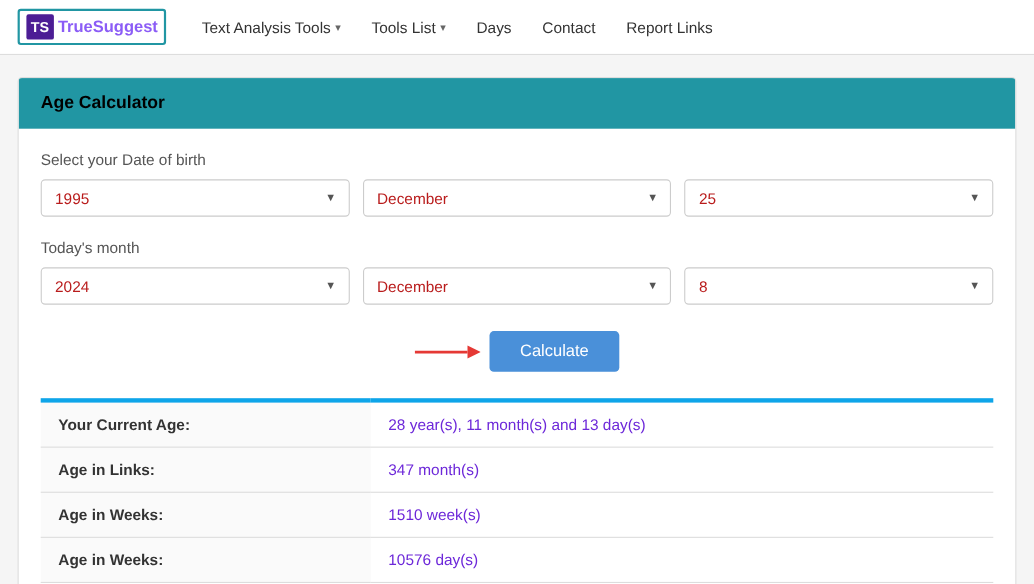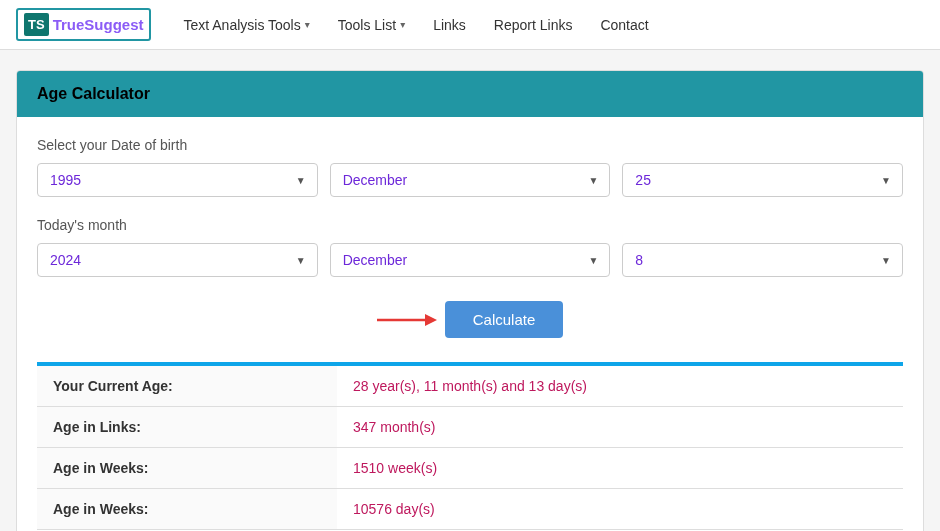--- a/index.html
+++ b/index.html
@@ -17,21 +17,21 @@
     .logo {
       display: flex;
       align-items: center;
       margin-right: 20px;
       border: 2px solid #2196a3;
       padding: 3px 6px;
       border-radius: 3px;
       text-decoration: none;
     }
     .logo-icon {
-      background: #0f766e;
+      background: #4c1d95;
       color: #fff;
       font-weight: bold;
       font-size: 13px;
       padding: 4px 4px;
       margin-right: 4px;
       border-radius: 2px;
     }
     .logo-text {
       color: #8b5cf6;
       font-weight: bold;
@@ -102,21 +102,21 @@
     }
     .dropdown-wrapper select {
       width: 100%;
       padding: 8px 32px 8px 12px;
       border: 1px solid #ccc;
       border-radius: 4px;
       appearance: none;
       -webkit-appearance: none;
       background: #fff;
       font-size: 14px;
-      color: #6d28d9;
+      color: #b91c1c;
       cursor: pointer;
     }
     .dropdown-wrapper::after {
       content: '▼';
       font-size: 10px;
       color: #555;
       position: absolute;
       right: 12px;
       top: 50%;
       transform: translateY(-50%);
@@ -165,48 +165,48 @@
     .results-table td {
       padding: 12px 16px;
       font-size: 14px;
     }
     .results-table td:first-child {
       font-weight: bold;
       width: 300px;
       background: #fafafa;
     }
     .results-table td:last-child {
-      color: #be185d;
+      color: #6d28d9;
     }
   </style>
 </head>
 <body>
 
 <nav class="navbar">
   <a class="logo" href="#">
     <span class="logo-icon">TS</span>
     <span class="logo-text">TrueSuggest</span>
   </a>
   <div class="nav-items">
     <a class="nav-item">
       <span>Text Analysis Tools</span>
       <span class="chevron">▾</span>
     </a>
     <a class="nav-item">
       <span>Tools List</span>
       <span class="chevron">▾</span>
     </a>
     <a class="nav-item">
-      <span>Links</span>
+      <span>Days</span>
+    </a>
+    <a class="nav-item">
+      <span>Contact</span>
     </a>
     <a class="nav-item">
       <span>Report Links</span>
-    </a>
-    <a class="nav-item">
-      <span>Contact</span>
     </a>
   </div>
 </nav>
 
 <div class="main-content">
   <div class="card">
     <div class="card-header">
       <span>Age Calculator</span>
     </div>
     <div class="card-body">

